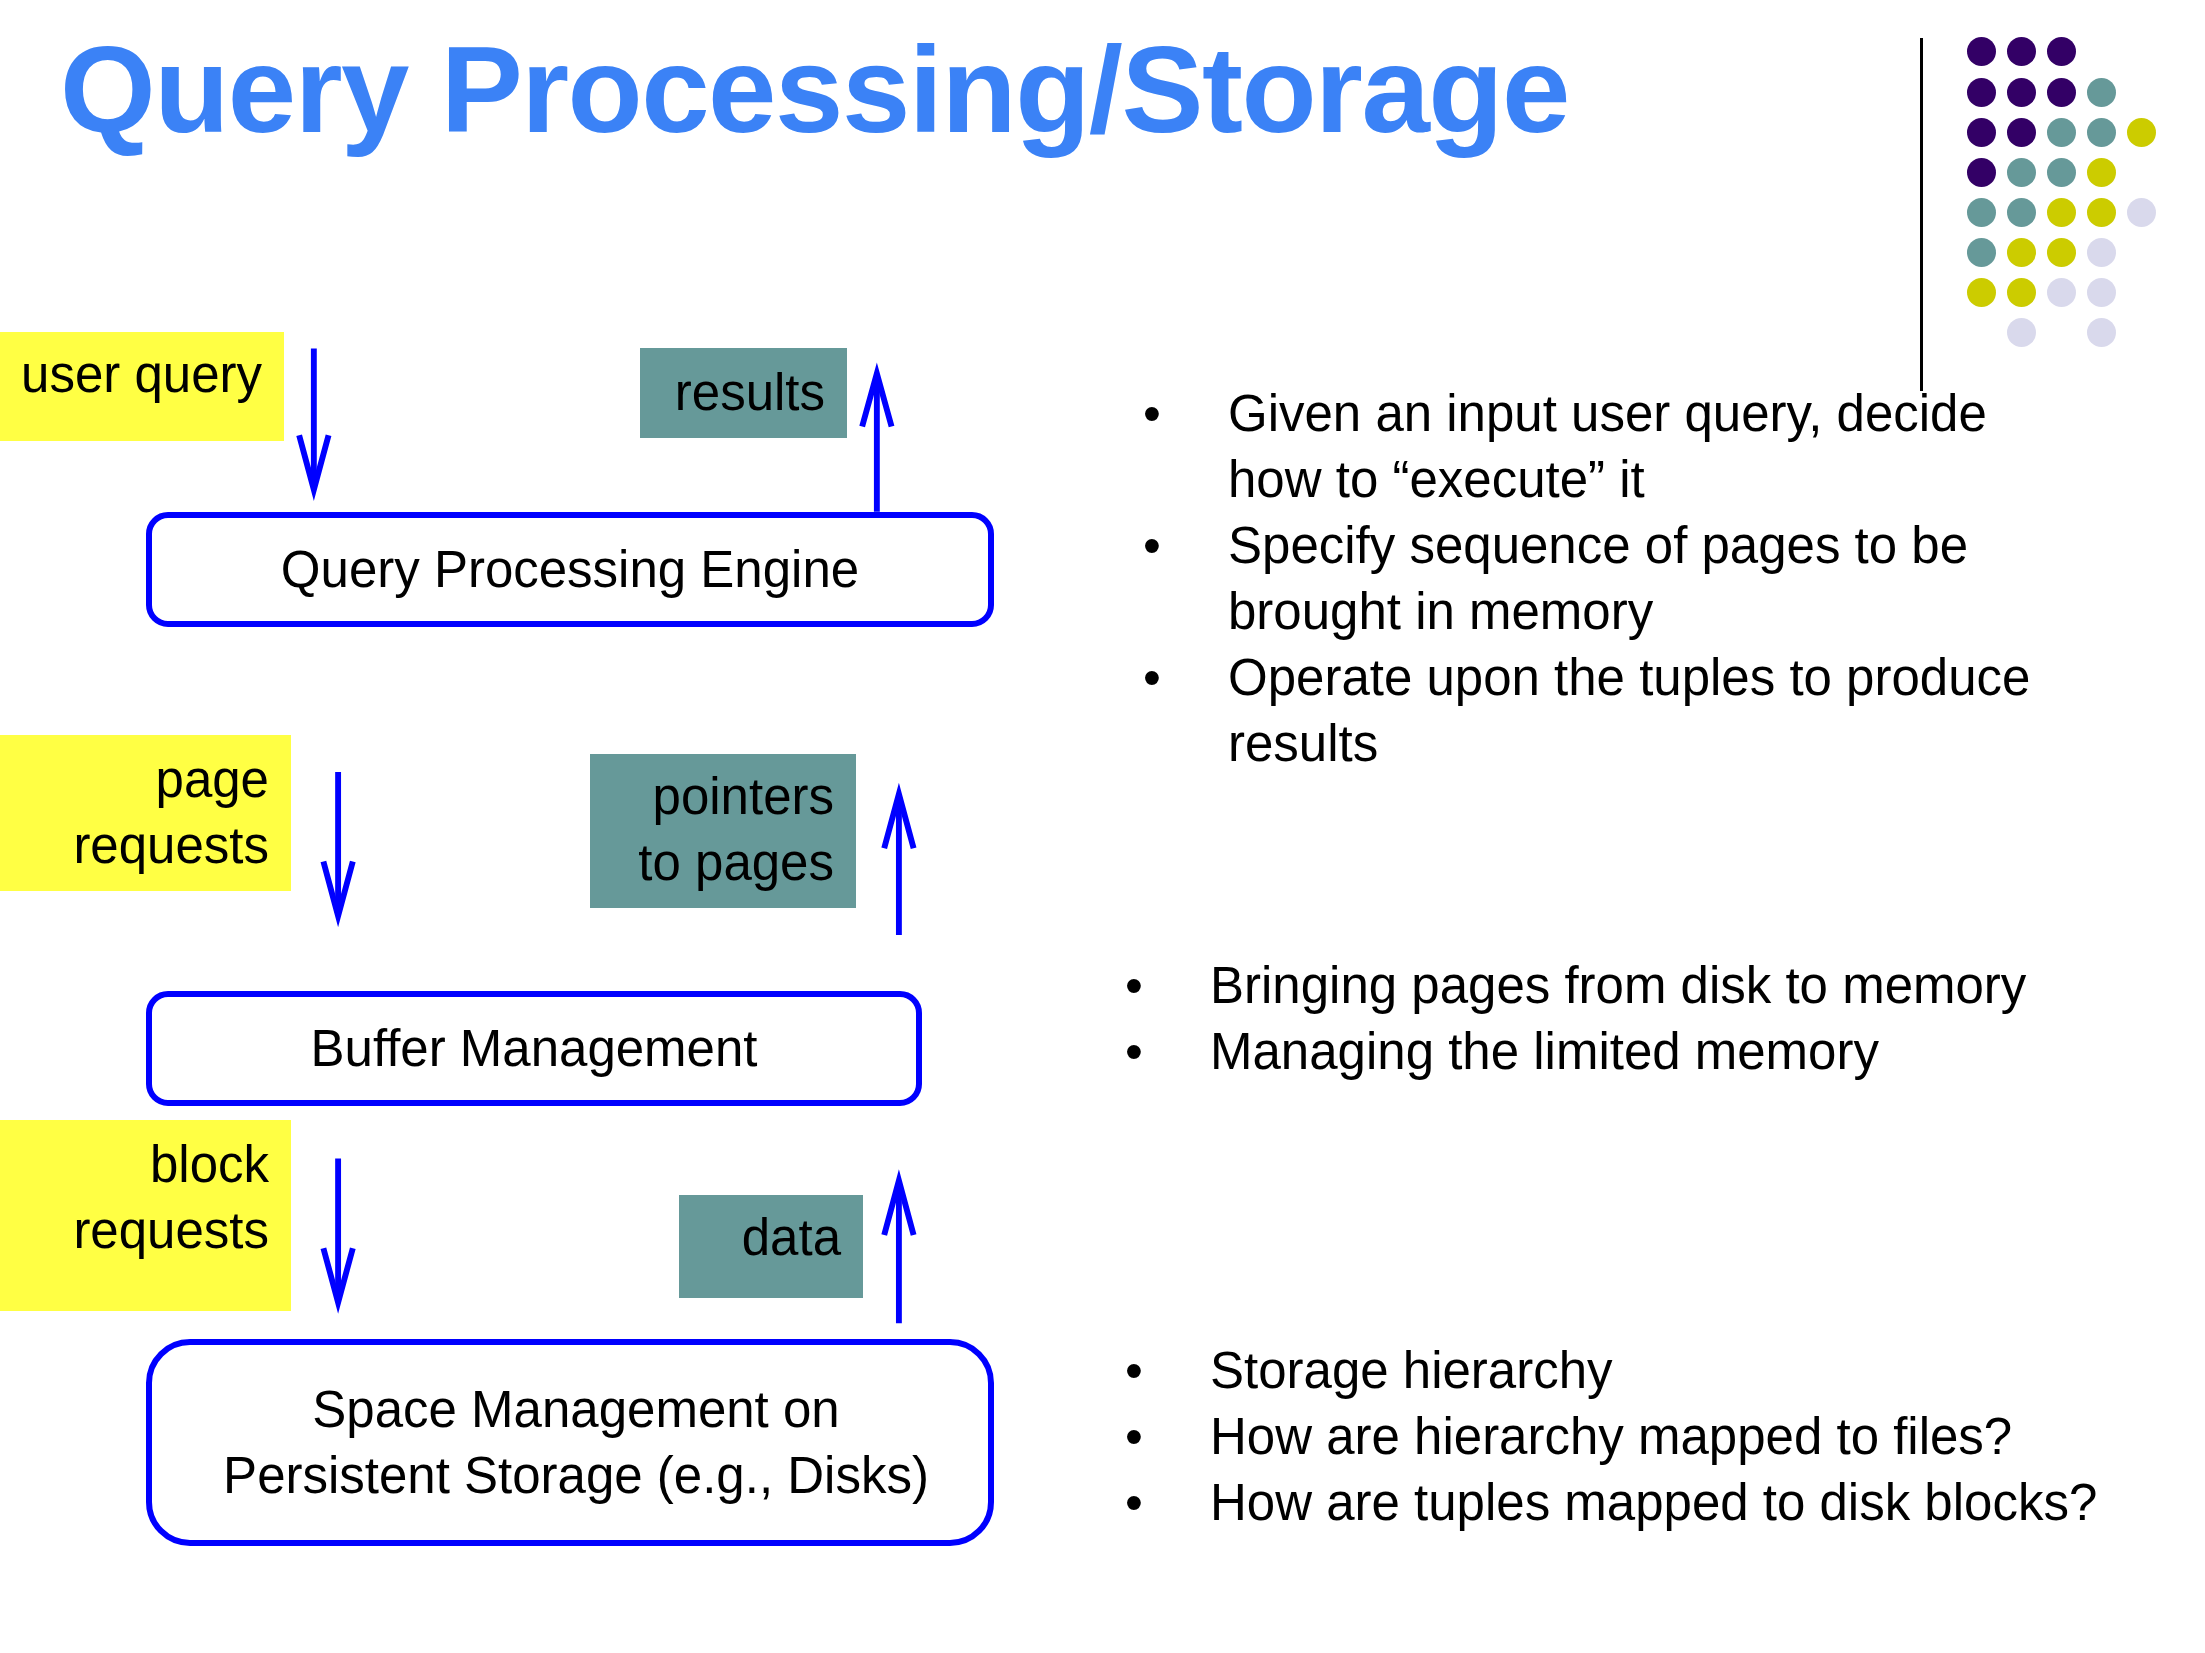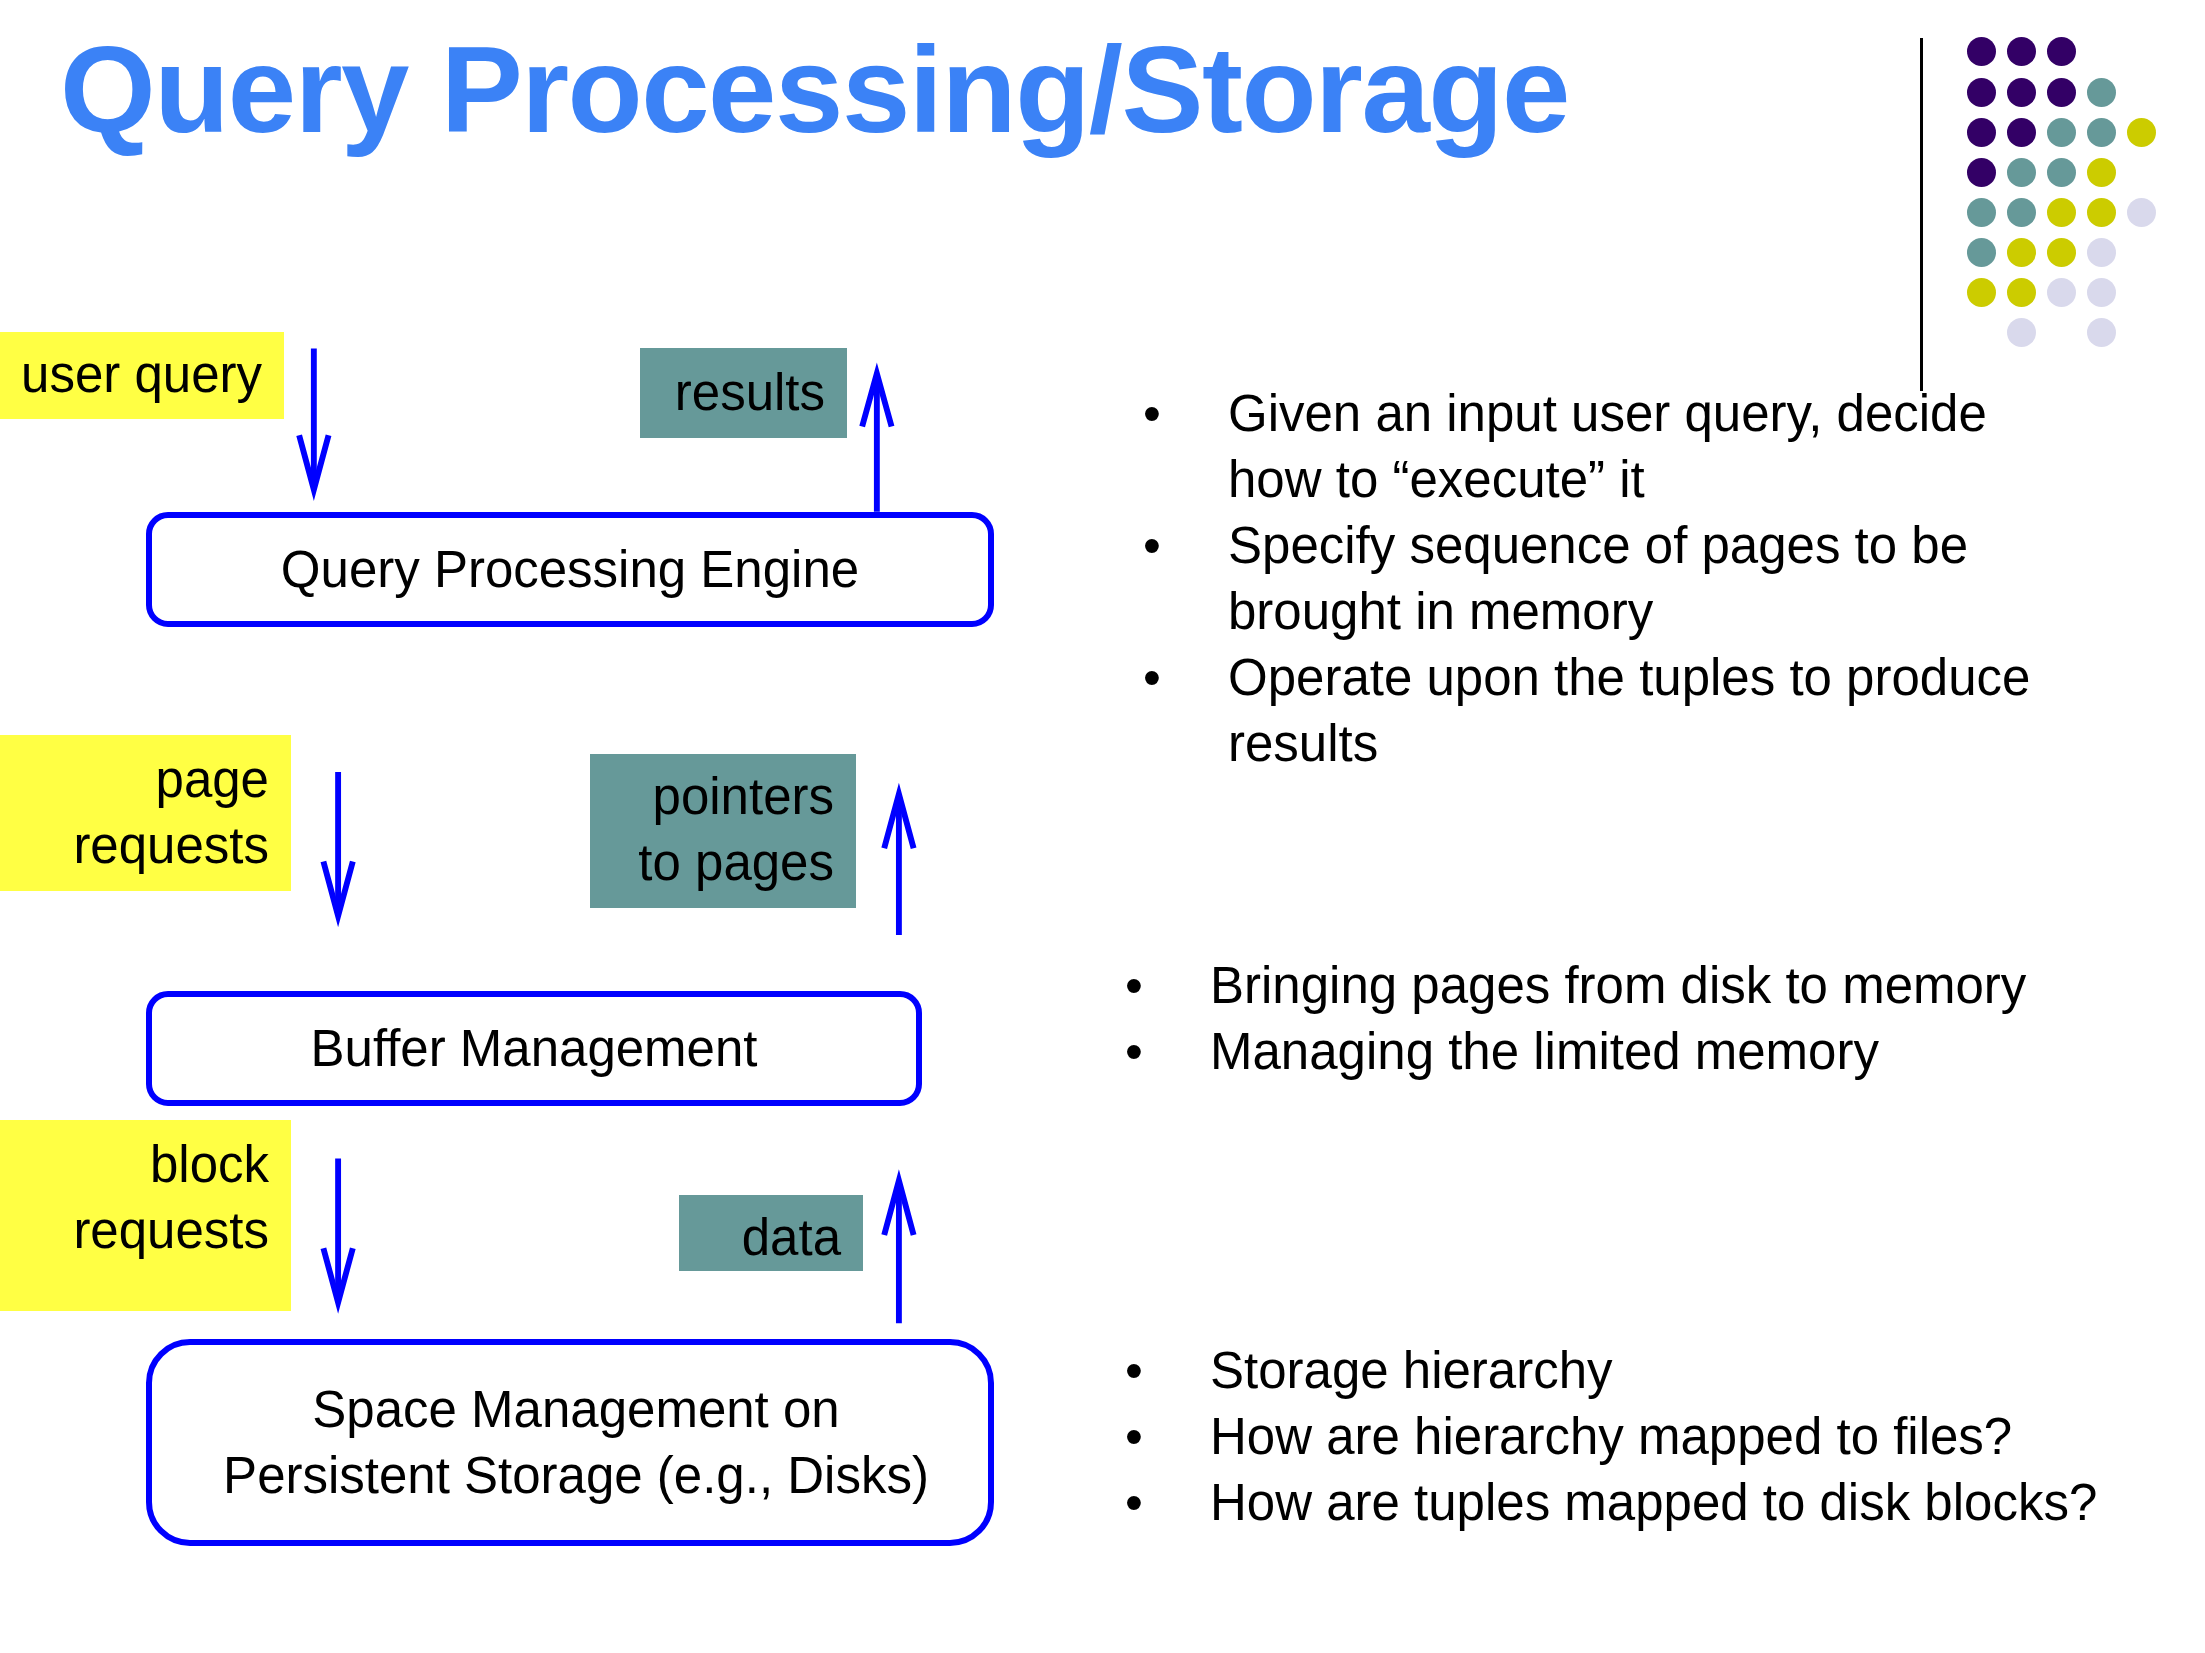--- a/index.html
+++ b/index.html
@@ -54,40 +54,40 @@
     <div class="dot" style="left: 2047px; top: 238px; background: rgb(204, 204, 0);"></div>
     <div class="dot" style="left: 2087px; top: 238px; background: rgb(217, 217, 236);"></div>
     <div class="dot" style="left: 1967px; top: 278px; background: rgb(204, 204, 0);"></div>
     <div class="dot" style="left: 2007px; top: 278px; background: rgb(204, 204, 0);"></div>
     <div class="dot" style="left: 2047px; top: 278px; background: rgb(217, 217, 236);"></div>
     <div class="dot" style="left: 2087px; top: 278px; background: rgb(217, 217, 236);"></div>
     <div class="dot" style="left: 2007px; top: 318px; background: rgb(217, 217, 236);"></div>
     <div class="dot" style="left: 2087px; top: 318px; background: rgb(217, 217, 236);"></div>
   </div>
 
-<div class="label yellow" style="left:0;top:332px;width:284px;height:87px;padding-right:0;box-sizing:border-box;">
+<div class="label yellow" style="left:0;top:332px;width:284px;height:109px;padding-right:0;box-sizing:border-box;">
   <div style="padding:10.3px 22px 0 0;">user query</div>
 </div>
 <div class="label yellow" style="left:0;top:735px;width:291px;height:156px;box-sizing:border-box;padding:11.8px 22px 0 0;">
   <div>page</div>
   <div>requests</div>
 </div>
 <div class="label yellow" style="left:0;top:1120px;width:291px;height:191px;box-sizing:border-box;padding:11.8px 22px 0 0;">
   <div>block</div>
   <div>requests</div>
 </div>
 
 <div class="label teal" style="left:640px;top:348px;width:207px;height:90px;box-sizing:border-box;padding:11.8px 22px 0 0;">
   <div>results</div>
 </div>
 <div class="label teal" style="left:590px;top:754px;width:266px;height:154px;box-sizing:border-box;padding:10.3px 22px 0 0;">
   <div>pointers</div>
   <div>to pages</div>
 </div>
-<div class="label teal" style="left:679px;top:1195px;width:184px;height:76px;box-sizing:border-box;padding:10.3px 22px 0 0;">
+<div class="label teal" style="left:679px;top:1195px;width:184px;height:103px;box-sizing:border-box;padding:10.3px 22px 0 0;">
   <div>data</div>
 </div>
 
 <div class="layer" style="left:146px;top:512px;width:848px;height:115px;">
   <span>Query Processing Engine</span>
 </div>
 <div class="layer" style="left:146px;top:991px;width:776px;height:115px;">
   <span>Buffer Management</span>
 </div>
 <div class="layer" style="left:146px;top:1339px;width:848px;height:207px;border-radius:44px;flex-direction:column;padding-left:12px;">

